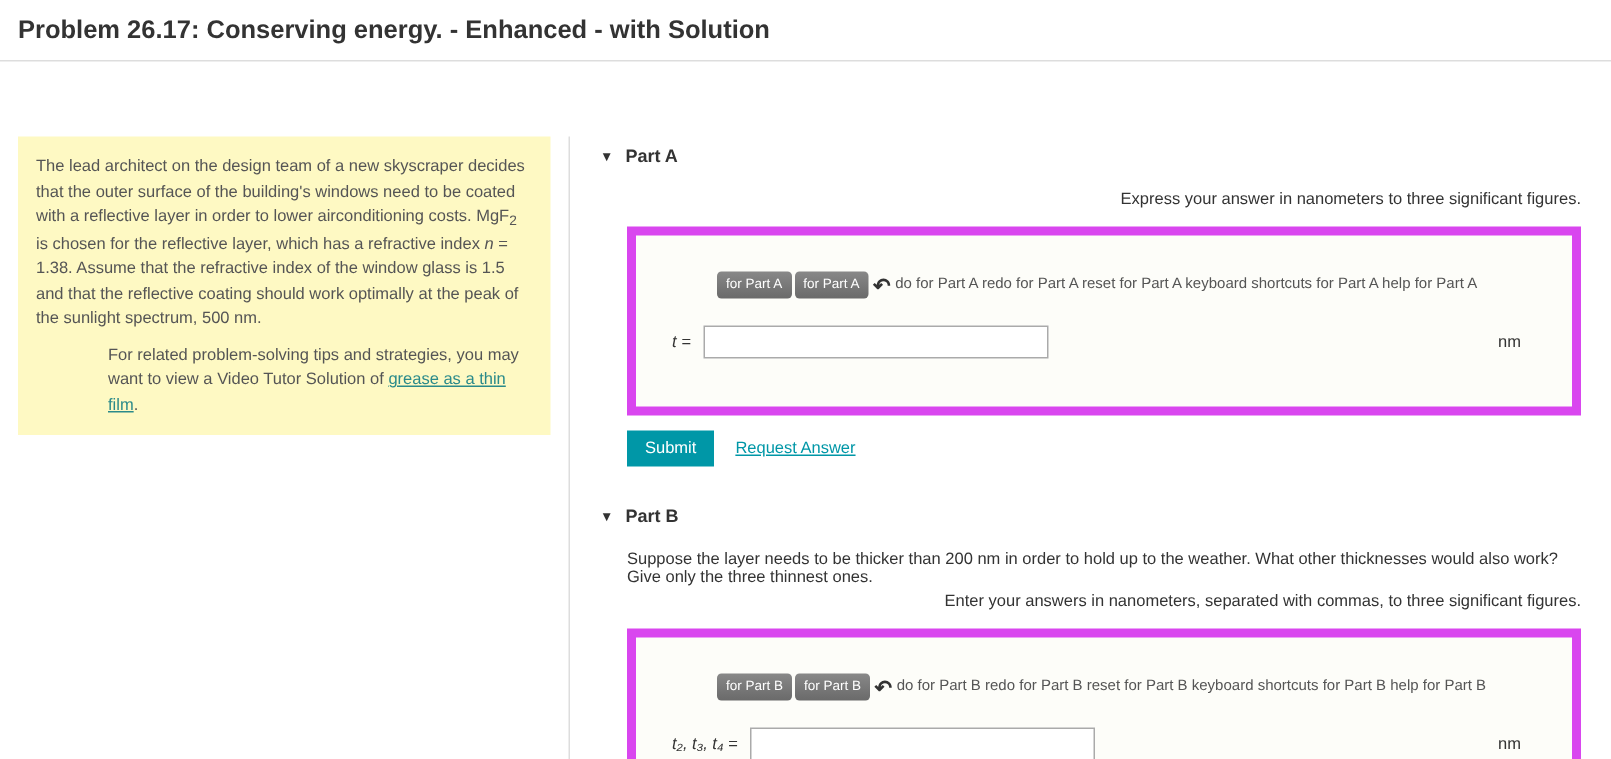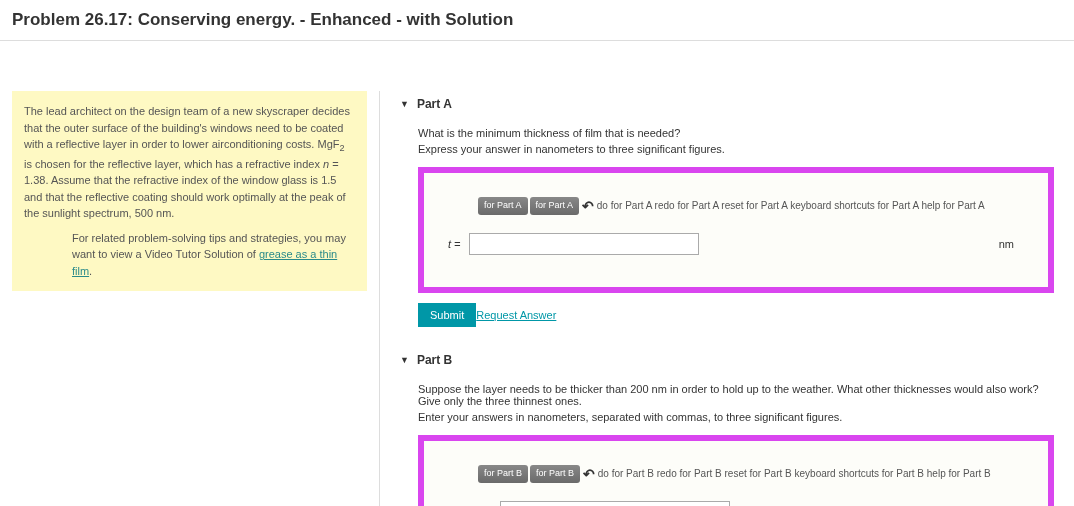--- a/index.html
+++ b/index.html
@@ -10,30 +10,30 @@
   .left-col { width: 380px; padding: 0 12px; border-right: 1px solid #ddd; min-height: 450px; }
   .right-col { flex: 1; padding: 0 20px; }
   .info-box { background: #fef9c3; padding: 12px; font-size: 11px; line-height: 1.5; color: #555; }
   .info-box a { color: #2a8a8a; text-decoration: underline; }
   .part { margin-bottom: 20px; }
   .part-header { padding: 6px 0; display: flex; align-items: center; cursor: pointer; }
   .chevron { margin-right: 8px; font-size: 9px; color: #333; }
   .part-title { font-weight: bold; font-size: 12px; }
   .part-body { padding: 10px 0 0 18px; font-size: 11px; }
   .q-text { margin-bottom: 4px; }
-  .instr { margin-bottom: 12px; }
+  .instr { margin-bottom: 12px; text-align: right; }
   .answer-box { border: 6px solid #d946ef; background: #fdfdf9; padding: 24px; }
   .toolbar { margin-bottom: 18px; margin-left: 30px; font-size: 10px; color: #555; display: flex; align-items: center; gap: 2px; }
   .tb-btn { display: inline-block; background: linear-gradient(#888, #6a6a6a); color: #fff; border-radius: 3px; padding: 4px 6px; font-size: 9px; text-align: center; min-width: 36px; line-height: 1.1; }
   .tb-ico { font-size: 14px; font-weight: bold; vertical-align: middle; margin: 0 1px; color: #333; }
   .tb-txt { font-size: 10px; color: #555; }
   .input-row { display: flex; align-items: center; margin-bottom: 8px; }
   .var-label { font-style: italic; margin-right: 8px; }
   .answer-input { border: 1px solid #aaa; height: 22px; width: 230px; padding: 2px 4px; }
-  .btns { margin-top: 10px; display: flex; align-items: center; }
+  .btns { margin-top: 10px; display: flex; align-items: center; gap: 14px; }
   .submit-btn { background: #0097a7; color: #fff; border: none; padding: 6px 12px; font-size: 11px; cursor: pointer; }
   .req-link { color: #0097a7; text-decoration: underline; font-size: 11px; cursor: pointer; }
   .row2 { display:flex; align-items:center; }
   .row2 .unit-right { margin-left:auto; padding-right:10px; }
 </style>
 </head>
 <body>
 
 <div class="header">
   <div class="header-title">Problem 26.17: Conserving energy. - Enhanced - with Solution</div>
@@ -52,21 +52,20 @@
   </div>
 
   <div class="right-col">
 
     <div class="part">
       <div class="part-header">
         <span class="chevron">▼</span>
         <span class="part-title">Part A</span>
       </div>
       <div class="part-body">
-        <div class="q-text">What is the minimum thickness of film that is needed?</div>
         <div class="instr">Express your answer in nanometers to three significant figures.</div>
         <div class="answer-box">
           <div class="toolbar">
             <span class="tb-btn">for Part A</span>
             <span class="tb-btn">for Part A</span>
             <span class="tb-ico">↶</span>
             <span class="tb-txt">do for Part A  redo for Part A  reset for Part A  keyboard shortcuts for Part A  help for Part A</span>
           </div>
           <div class="input-row row2">
             <span class="var-label">t =</span>

